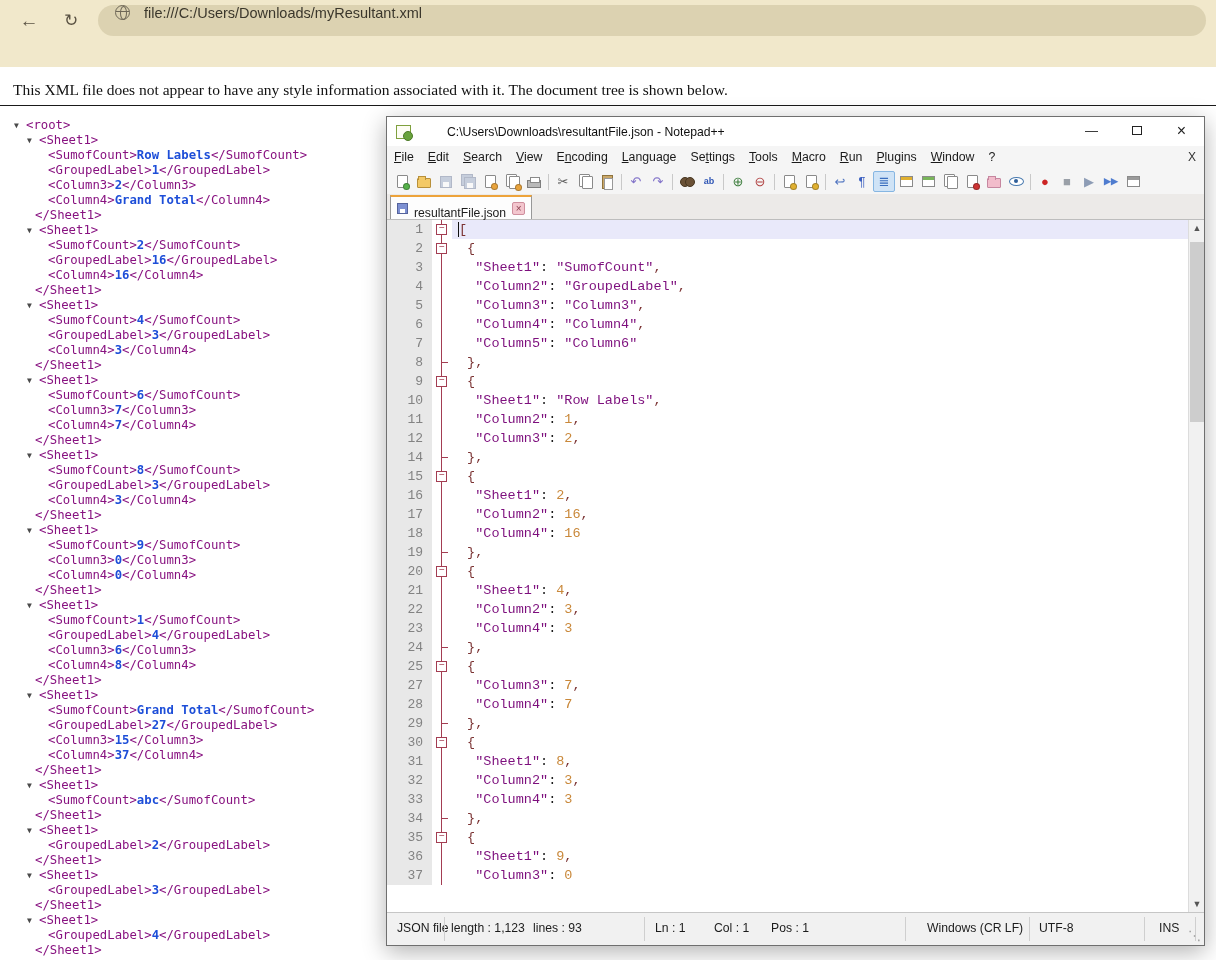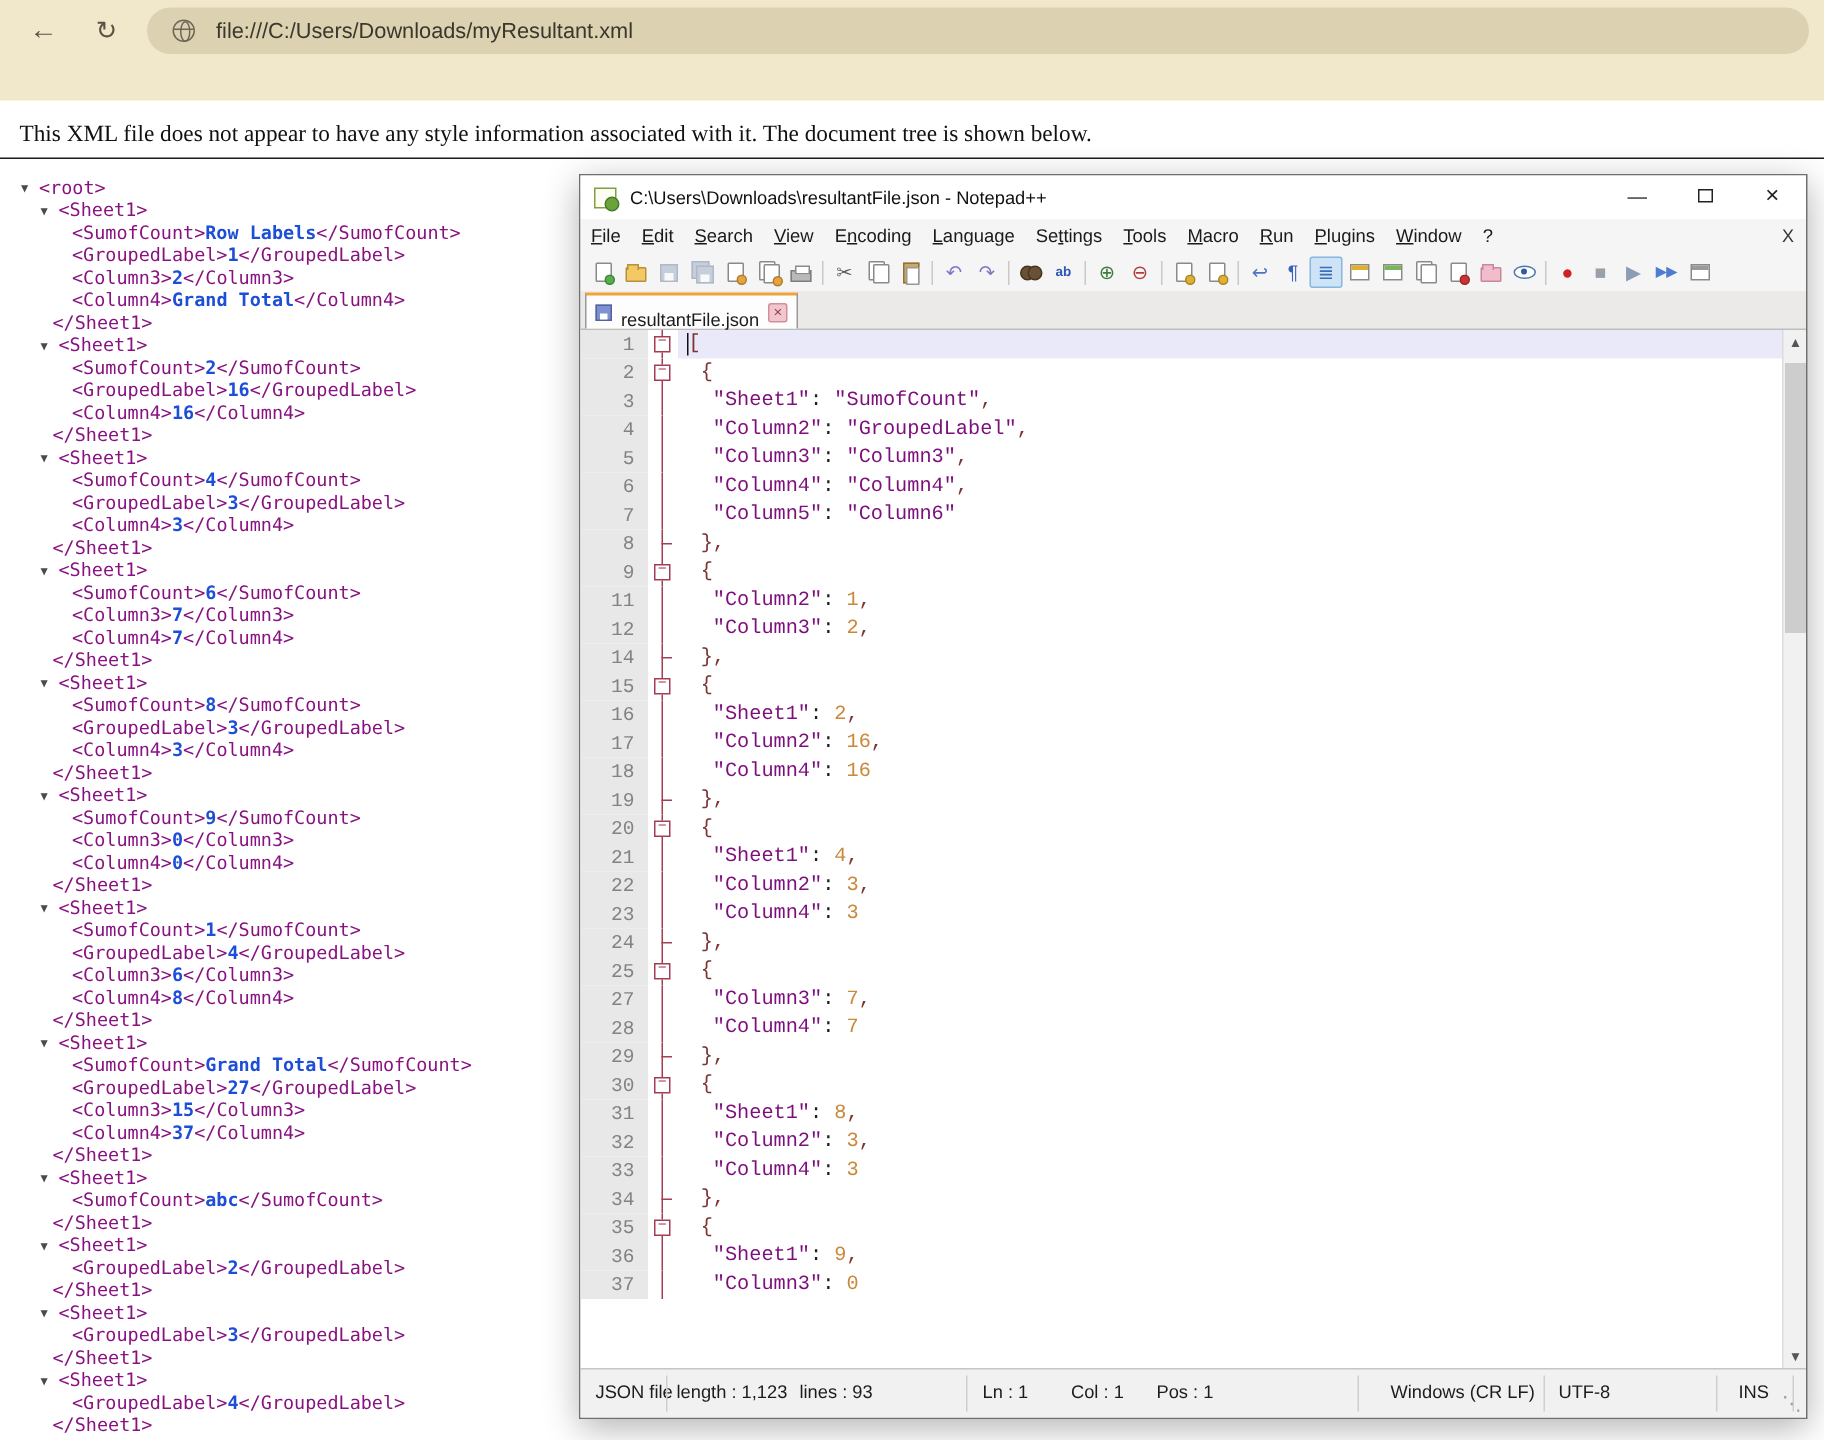--- a/index.html
+++ b/index.html
@@ -8,21 +8,21 @@
 
   
   .browser-bar { position:absolute; left:0; top:0; width:1216px; height:67px;
                  background:#f1e8cb; }
   .nav-btn { position:absolute; top:8px; width:26px; height:26px; border:none;
              background:transparent; color:#5a5243; font-size:19px; line-height:26px;
              text-align:center; cursor:pointer; }
   .btn-back { left:16px; }
   .btn-reload { left:58px; font-size:17px; }
   .url-pill { position:absolute; left:98px; right:10px; top:5px; height:31px;
-              background:#dcd2b1; border-radius:16px; display:flex; align-items:center; }
+              background:#dcd2b1; border-radius:16px; display:flex; align-items:flex-start; }
   .globe { width:15px; height:15px; border:1.5px solid #6e6757; border-radius:50%;
            margin-left:17px; position:relative; flex:none; }
   .globe::before { content:""; position:absolute; left:0; right:0; top:5px;
                    border-top:1.2px solid #6e6757; }
   .globe::after { content:""; position:absolute; left:3.5px; top:0; width:5px; height:12px;
                   border:1.2px solid #6e6757; border-radius:50%; }
   .url-text { margin-left:14px; font-size:14.5px; color:#3b372c; }
 
   .xml-note { position:absolute; left:13px; top:81px; font-family:"Liberation Serif", serif;
               font-size:15.5px; color:#111; }
@@ -36,21 +36,21 @@
   .xarrow { display:inline-block; width:12px; color:#4a4a4a; font-size:8px;
             vertical-align:1px; cursor:pointer; }
   .xt { color:#881280; }
   .xv { color:#1d4ed8;font-weight:bold; }
 
   
   .npp { position:absolute; left:386px; top:116px; width:819px; height:830px;
          background:#f5f5f5; border:1px solid #6f6f6f;
          box-shadow:0 6px 22px rgba(0,0,0,.30); }
   .npp-title { position:absolute; left:0; top:0; right:0; height:29px; background:#ffffff;
-               display:flex; align-items:center; }
+               display:flex; align-items:center;gap:27px; }
   .nppico { width:15px; height:14px; background:#fdfdf4; border:1px solid #7fa03e;
             margin-left:9px; position:relative; flex:none; }
   .nppico::after { content:""; position:absolute; right:-3px; bottom:-3px; width:8px;
                    height:8px; background:#69a33c; border:1px solid #4d7a28; border-radius:50%; }
   .npp-title-text { margin-left:9px; font-size:12.2px; color:#101010; }
   .win-controls { position:absolute; right:0; top:0; height:29px; display:flex; }
   .wc { width:45px; height:29px; text-align:center; line-height:27px; font-size:13px;
         color:#222; cursor:pointer; }
   .wc-max span { display:inline-block; width:10px; height:9px; border:1.2px solid #222; }
 
@@ -348,20 +348,21 @@
   <div class="npp-editor" id="editor">
       <div class="cl cur"><div class="cl-num">1</div><div class="cl-fold"><span class="fline"></span><span class="fbox">−</span></div><div class="cl-text"><span class="caret"></span><span class="tk-p">[</span></div></div>
       <div class="cl"><div class="cl-num">2</div><div class="cl-fold"><span class="fline"></span><span class="fbox">−</span></div><div class="cl-text"><span class="tk-p"> {</span></div></div>
       <div class="cl"><div class="cl-num">3</div><div class="cl-fold"><span class="fline"></span></div><div class="cl-text"><span class="tk-s">  "Sheet1"</span><span class="tk-d">: </span><span class="tk-s">"SumofCount"</span><span class="tk-p">,</span></div></div>
       <div class="cl"><div class="cl-num">4</div><div class="cl-fold"><span class="fline"></span></div><div class="cl-text"><span class="tk-s">  "Column2"</span><span class="tk-d">: </span><span class="tk-s">"GroupedLabel"</span><span class="tk-p">,</span></div></div>
       <div class="cl"><div class="cl-num">5</div><div class="cl-fold"><span class="fline"></span></div><div class="cl-text"><span class="tk-s">  "Column3"</span><span class="tk-d">: </span><span class="tk-s">"Column3"</span><span class="tk-p">,</span></div></div>
       <div class="cl"><div class="cl-num">6</div><div class="cl-fold"><span class="fline"></span></div><div class="cl-text"><span class="tk-s">  "Column4"</span><span class="tk-d">: </span><span class="tk-s">"Column4"</span><span class="tk-p">,</span></div></div>
       <div class="cl"><div class="cl-num">7</div><div class="cl-fold"><span class="fline"></span></div><div class="cl-text"><span class="tk-s">  "Column5"</span><span class="tk-d">: </span><span class="tk-s">"Column6"</span></div></div>
       <div class="cl"><div class="cl-num">8</div><div class="cl-fold"><span class="fline"></span><span class="ftick"></span></div><div class="cl-text"><span class="tk-p"> },</span></div></div>
       <div class="cl"><div class="cl-num">9</div><div class="cl-fold"><span class="fline"></span><span class="fbox">−</span></div><div class="cl-text"><span class="tk-p"> {</span></div></div>
+      <div class="cl"><div class="cl-num">10</div><div class="cl-fold"><span class="fline"></span></div><div class="cl-text"><span class="tk-s">  "Sheet1"</span><span class="tk-d">: </span><span class="tk-s">"Row Labels"</span><span class="tk-p">,</span></div></div>
       <div class="cl"><div class="cl-num">11</div><div class="cl-fold"><span class="fline"></span></div><div class="cl-text"><span class="tk-s">  "Column2"</span><span class="tk-d">: </span><span class="tk-n">1</span><span class="tk-p">,</span></div></div>
       <div class="cl"><div class="cl-num">12</div><div class="cl-fold"><span class="fline"></span></div><div class="cl-text"><span class="tk-s">  "Column3"</span><span class="tk-d">: </span><span class="tk-n">2</span><span class="tk-p">,</span></div></div>
       <div class="cl"><div class="cl-num">14</div><div class="cl-fold"><span class="fline"></span><span class="ftick"></span></div><div class="cl-text"><span class="tk-p"> },</span></div></div>
       <div class="cl"><div class="cl-num">15</div><div class="cl-fold"><span class="fline"></span><span class="fbox">−</span></div><div class="cl-text"><span class="tk-p"> {</span></div></div>
       <div class="cl"><div class="cl-num">16</div><div class="cl-fold"><span class="fline"></span></div><div class="cl-text"><span class="tk-s">  "Sheet1"</span><span class="tk-d">: </span><span class="tk-n">2</span><span class="tk-p">,</span></div></div>
       <div class="cl"><div class="cl-num">17</div><div class="cl-fold"><span class="fline"></span></div><div class="cl-text"><span class="tk-s">  "Column2"</span><span class="tk-d">: </span><span class="tk-n">16</span><span class="tk-p">,</span></div></div>
       <div class="cl"><div class="cl-num">18</div><div class="cl-fold"><span class="fline"></span></div><div class="cl-text"><span class="tk-s">  "Column4"</span><span class="tk-d">: </span><span class="tk-n">16</span></div></div>
       <div class="cl"><div class="cl-num">19</div><div class="cl-fold"><span class="fline"></span><span class="ftick"></span></div><div class="cl-text"><span class="tk-p"> },</span></div></div>
       <div class="cl"><div class="cl-num">20</div><div class="cl-fold"><span class="fline"></span><span class="fbox">−</span></div><div class="cl-text"><span class="tk-p"> {</span></div></div>
       <div class="cl"><div class="cl-num">21</div><div class="cl-fold"><span class="fline"></span></div><div class="cl-text"><span class="tk-s">  "Sheet1"</span><span class="tk-d">: </span><span class="tk-n">4</span><span class="tk-p">,</span></div></div>

